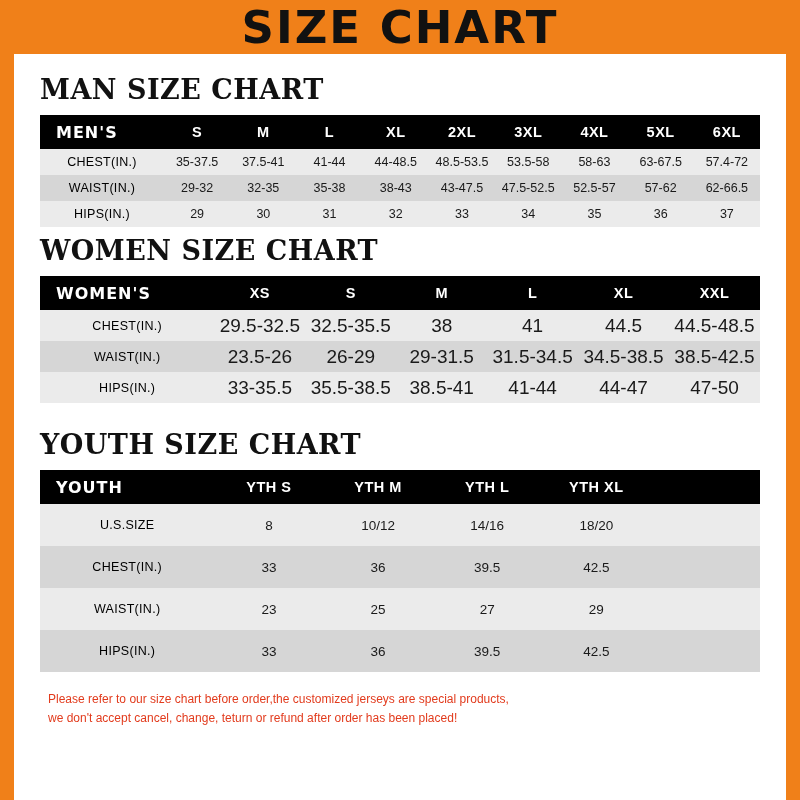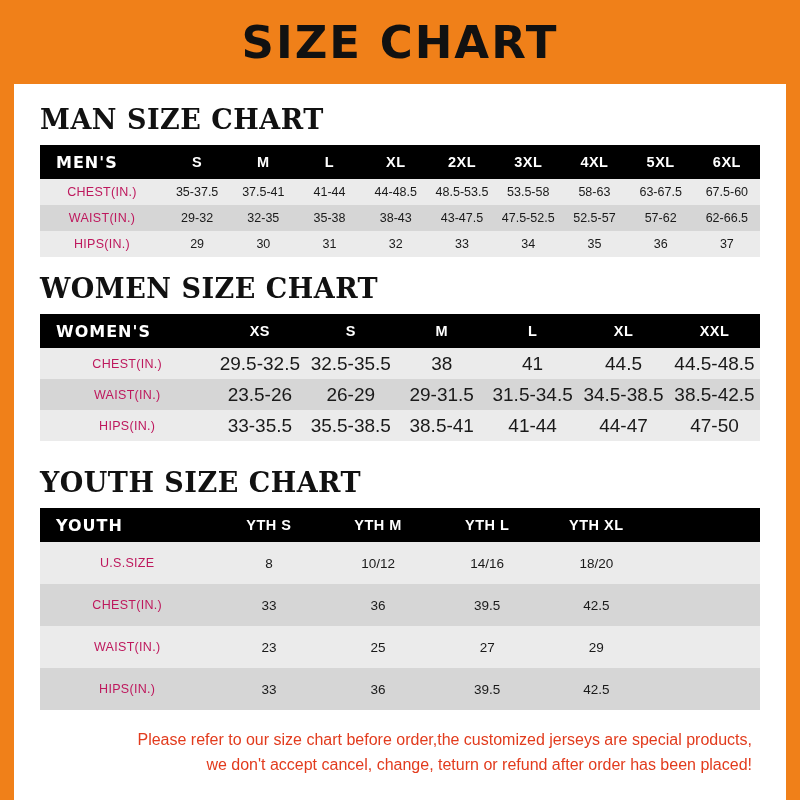--- a/index.html
+++ b/index.html
@@ -16,21 +16,21 @@
   .page {
     width: 800px;
     height: 800px;
     position: relative;
     box-sizing: border-box;
     border-left: 14px solid #f08019;
     border-right: 14px solid #f08019;
     background: #ffffff;
   }
   .banner {
-    height: 84px;
+    height: 54px;
     background: #f08019;
     display: flex;
     align-items: center;
     justify-content: center;
     margin-left: -14px;
     margin-right: -14px;
     padding-left: 14px;
     padding-right: 14px;
   }
   .banner-title {
@@ -46,21 +46,21 @@
   }
   .section-title {
     text-align: left;
     font-family: "DejaVu Serif", serif;
     font-weight: bold;
     font-size: 27px;
     color: #111111;
     letter-spacing: 0.5px;
   }
   .t-man { margin-top: 20px; }
-  .t-women { margin-top: 16px; }
+  .t-women { margin-top: 8px; }
   .t-youth { margin-top: 26px; }
 
   table.size-table {
     width: 100%;
     border-collapse: collapse;
     margin-top: 10px;
     table-layout: fixed;
   }
   table.size-table th,
   table.size-table td {
@@ -88,39 +88,39 @@
     font-family: "DejaVu Sans", sans-serif;
     font-size: 16px;
     letter-spacing: 1px;
   }
   table.size-table tbody tr.odd { background: #ebebeb; }
   table.size-table tbody tr.even { background: #d6d6d6; }
   table.size-table tbody td.rowlabel {
     font-size: 12.5px;
     letter-spacing: 0.3px;
     text-align: center;
-    color: #be185d;
+    color: #000000;
   }
   .women thead th { font-size: 15.5px; }
   .women th.corner { font-size: 16px; }
   .women tbody td { font-size: 19px; height: 31px; }
   .women tbody td.rowlabel { font-size: 13.5px; }
   .women thead th { height: 38px; }
 
   .youth thead th { font-size: 15.5px; height: 38px; }
   .youth th.corner { font-size: 16px; margin-left: 36px; }
   .youth tbody td { font-size: 13.5px; height: 42px; }
   .youth tbody td.rowlabel { font-size: 13.5px; }
 
   .notice {
     margin-top: 18px;
     padding: 0 8px;
-    text-align: right;
+    text-align: left;
     color: #e23b1d;
-    font-size: 16px;
+    font-size: 12px;
     line-height: 1.55;
     font-family: "Liberation Sans", sans-serif;
   }
   .notice div { white-space: nowrap; }
 </style>
 </head>
 <body>
 
 <div class="page">
 
@@ -150,21 +150,21 @@
         <tr class="odd">
           <td class="rowlabel">CHEST(IN.)</td>
           <td>35-37.5</td>
           <td>37.5-41</td>
           <td>41-44</td>
           <td>44-48.5</td>
           <td>48.5-53.5</td>
           <td>53.5-58</td>
           <td>58-63</td>
           <td>63-67.5</td>
-          <td>67.5-60</td>
+          <td>57.4-72</td>
         </tr>
         <tr class="even">
           <td class="rowlabel">WAIST(IN.)</td>
           <td>29-32</td>
           <td>32-35</td>
           <td>35-38</td>
           <td>38-43</td>
           <td>43-47.5</td>
           <td>47.5-52.5</td>
           <td>52.5-57</td>

